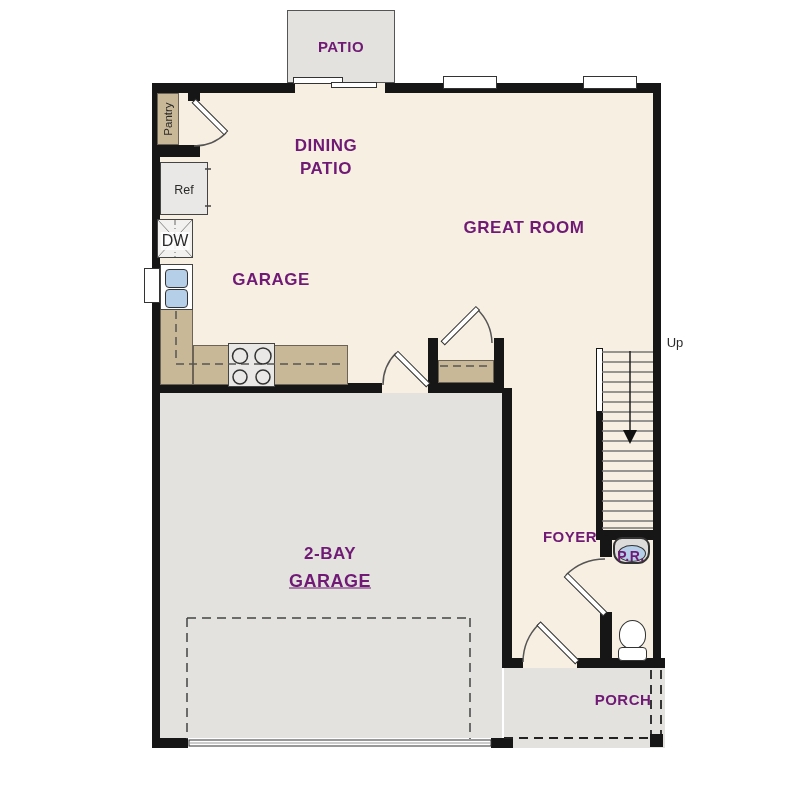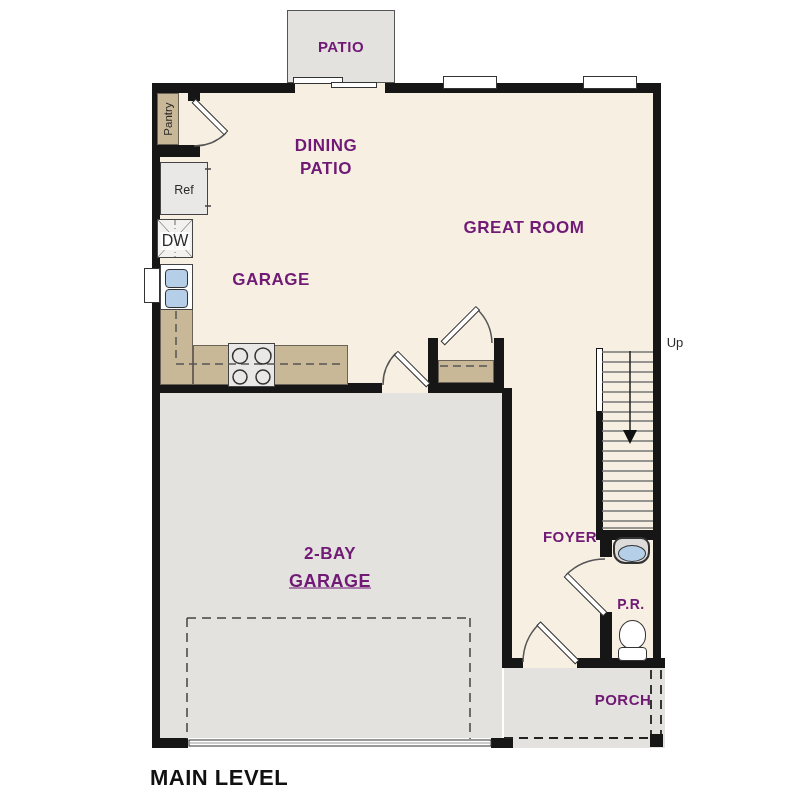--- a/index.html
+++ b/index.html
@@ -136,23 +136,22 @@
   </svg>
 
   <div class="label" style="left:341px;top:46px;font-size:15px;">PATIO</div>
   <div class="label" style="left:326px;top:146px;font-size:17px;">DINING</div>
   <div class="label" style="left:326px;top:169px;font-size:17px;">PATIO</div>
   <div class="label" style="left:524px;top:228px;font-size:17px;">GREAT ROOM</div>
   <div class="label" style="left:271px;top:280px;font-size:17px;">GARAGE</div>
   <div class="label" style="left:330px;top:554px;font-size:17px;">2-BAY</div>
   <div class="label" style="left:330px;top:581px;font-size:18px;text-decoration:underline;">GARAGE</div>
   <div class="label" style="left:551px;top:536px;font-size:15px;margin-left:19px;">FOYER</div>
-  <div class="label" style="left:631px;top:604px;font-size:14px;">P.R.</div>
+  <div class="label" style="left:631px;top:556px;font-size:14px;">P.R.</div>
   <div class="label" style="left:580px;top:699px;font-size:15px;margin-left:43px;">PORCH</div>
 
   <div class="small-label" style="left:168px;top:119px;font-size:11.5px;transform:translate(-50%,-50%) rotate(-90deg);">Pantry</div>
   <div class="small-label" style="left:184px;top:190px;font-size:12.5px;">Ref</div>
   <div class="small-label" style="left:175px;top:241px;font-size:16px;background:rgba(255,255,255,0.85);padding:0 1px;">DW</div>
   <div class="small-label" style="left:631px;top:342px;font-size:13px;font-weight:500;margin-left:44px;">Up</div>
 
-  <div class="abs" style="left:150px;top:765px;font-size:22px;font-weight:bold;color:#111;letter-spacing:0.5px;">MAIN LEVEL</div>
 
 </div>
 
 </body></html>

